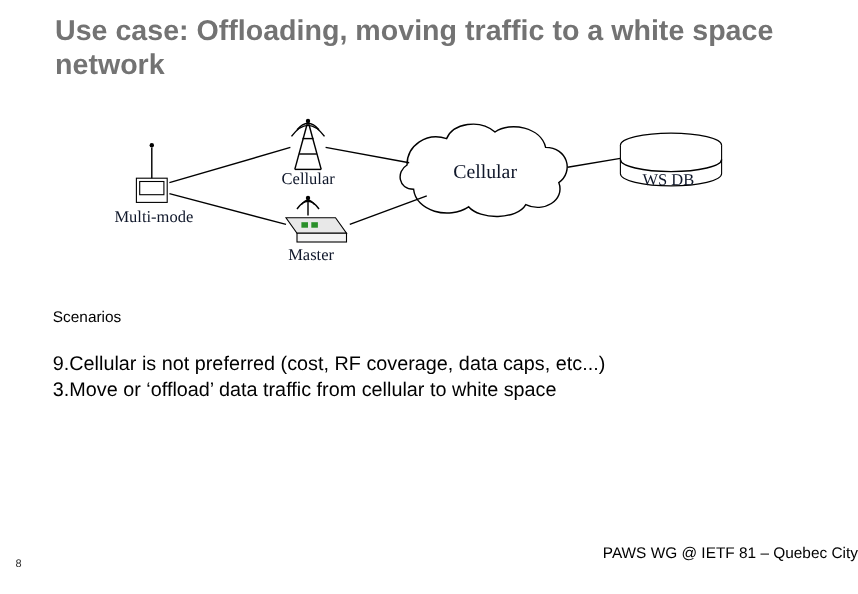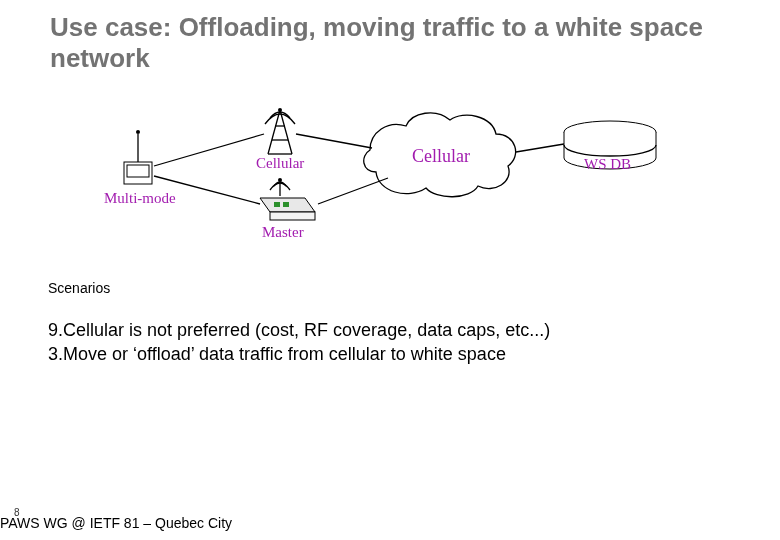--- a/index.html
+++ b/index.html
@@ -1,23 +1,23 @@
 <!DOCTYPE html>
 <html><head>
 <meta charset="utf-8">
 <style>
   body{margin:0;font-family:Arial,Helvetica,sans-serif;background:#fff;color:#000;width:780px;height:540px;position:relative}
   .title{color:#737373;font-weight:bold;font-size:26px;line-height:1.2;position:absolute;left:50px;top:12px;width:680px}
   .diagram{position:absolute;left:120px;top:100px;width:600px;height:160px}
-  .dlabel{position:absolute;font-family:"Times New Roman",serif;font-size:15px;color:#a21caf}
+  .dlabel{position:absolute;font-family:"Times New Roman",serif;font-size:15px;color:#0f172a}
   .line{stroke:#000;stroke-width:1.3;fill:none}
   .scenarios-head{position:absolute;left:48px;top:280px;font-size:14px}
   .scenarios-list{position:absolute;left:48px;top:318px;font-size:18px;line-height:1.35}
   .page-num{position:absolute;left:14px;bottom:22px;font-size:10px;color:#333}
-  .footer{position:absolute;left:0;right:0;bottom:9px;text-align:left;font-size:14px}
+  .footer{position:absolute;left:0;right:0;bottom:30px;text-align:right;font-size:14px}
 </style>
 </head>
 <body>
 
 <div class="title">Use case: Offloading, moving traffic to a white space network</div>
 
 <div class="diagram">
 <svg width="600" height="160" style="position:absolute;left:0;top:0">
 
   <g>

